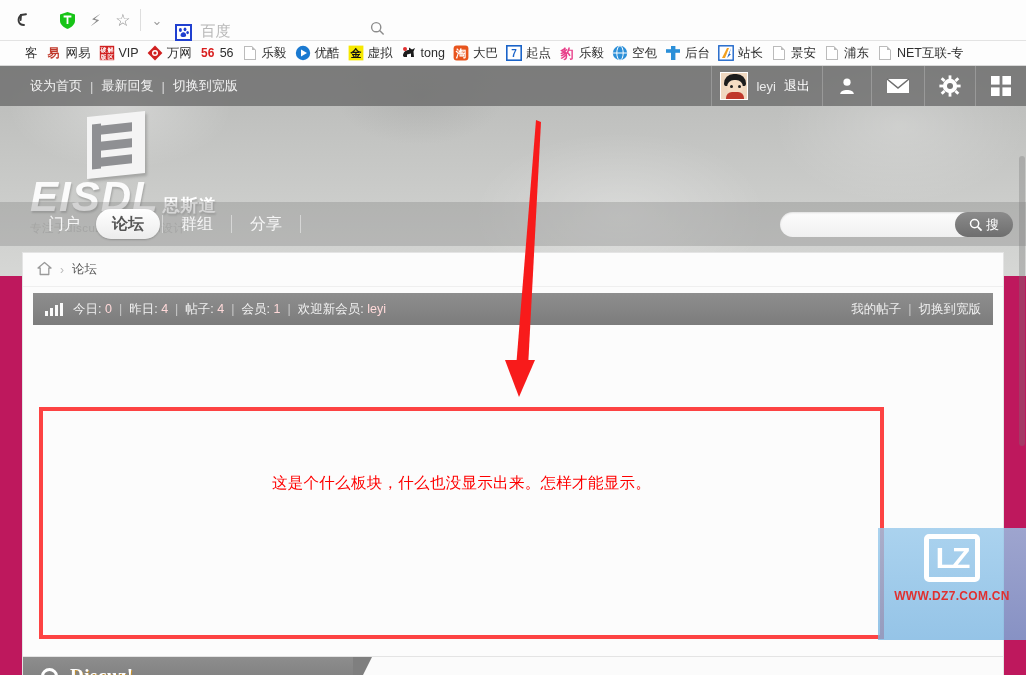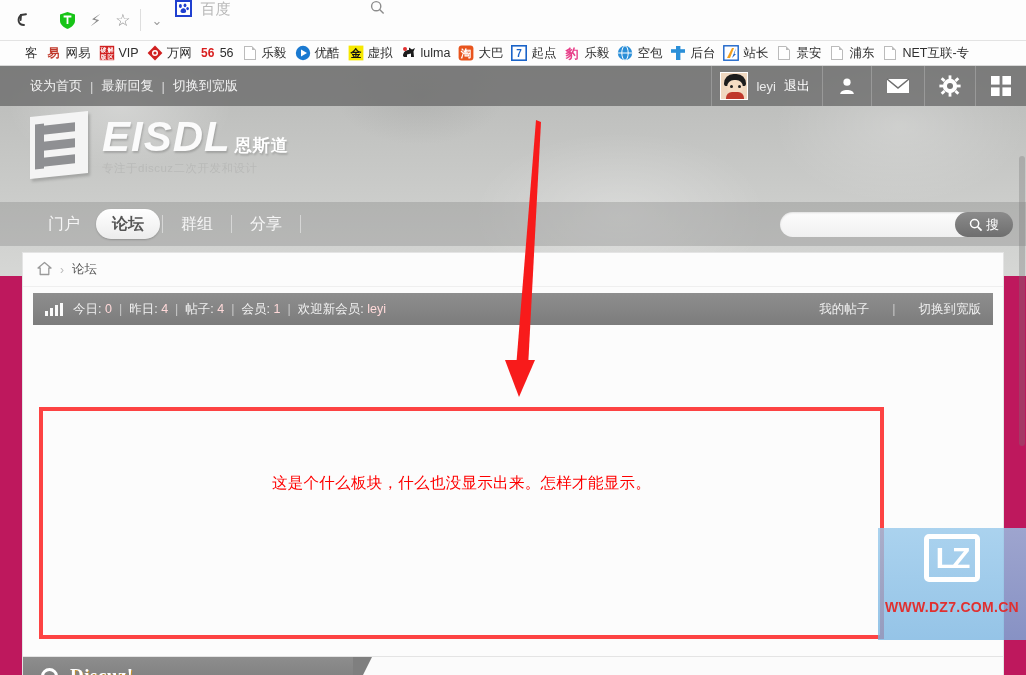--- a/index.html
+++ b/index.html
@@ -30,21 +30,21 @@
   .url-text .host { color: #222; }
   .url-text .path { color: #9b9b9b; }
   .omni-actions { display: flex; align-items: center; height: 41px; }
   .omni-actions > * { margin: 0 7px; }
   .icon-shield-green { width: 17px; height: 19px; }
   .icon-bolt { color: #8a8a8a; font-size: 16px; }
   .icon-star { color: #8e8e8e; font-size: 17px; }
   .omni-div { width: 1px; height: 22px; background: #dedede; margin: 0 3px; }
   .icon-chev { color: #9a9a9a; font-size: 13px; }
   .search-engine {
-    display: flex; align-items: flex-start; height: 41px;
+    display: flex; align-items: flex-end; height: 41px;
     padding-left: 6px; min-width: 226px;
   }
   .baidu-badge {
     width: 17px; height: 17px; border: 2px solid #2040d0; background: #fff;
     display: flex; align-items: center; justify-content: center; margin-right: 8px;
   }
   .baidu-label { font-size: 15px; color: #b7b7b7; }
   .omni-search-right { margin-left: auto; color: #8c8c8c; font-size: 17px; padding-right: 10px; }
 
   
@@ -99,21 +99,21 @@
     position: relative; overflow: hidden; flex: none;
   }
   .avatar .hair { position: absolute; left: 3px; top: 1px; width: 22px; height: 12px; background: #1d1d1d; border-radius: 11px 11px 3px 3px; }
   .avatar .face { position: absolute; left: 6px; top: 7px; width: 16px; height: 14px; background: #f6ddc4; border-radius: 8px; }
   .avatar .eye-l { position: absolute; left: 9px; top: 12px; width: 3px; height: 3px; background: #222; border-radius: 50%; }
   .avatar .eye-r { position: absolute; left: 17px; top: 12px; width: 3px; height: 3px; background: #222; border-radius: 50%; }
   .avatar .body { position: absolute; left: 5px; bottom: 0; width: 18px; height: 7px; background: #c0392b; border-radius: 6px 6px 0 0; }
   .uname { color: #eaeaea; font-size: 13px; }
   .logout { color: #fff; font-size: 13px; text-align: right; }
 
-  .logo-wrap { position: absolute; left: 30px; top: 48px; display: flex; align-items: flex-end; }
+  .logo-wrap { position: absolute; left: 30px; top: 48px; display: flex; align-items: center; flex-direction: column; }
   .logo-mark {
     width: 58px; height: 62px; position: relative; margin-right: 14px;
     transform: skewY(-6deg);
   }
   .logo-mark .sq { position: absolute; inset: 0; background: #f4f4f4; box-shadow: 2px 3px 3px rgba(0,0,0,.18); }
   .logo-mark .b1 { position: absolute; left: 13px; top: 10px; width: 32px; height: 9px; background: #8f9093; }
   .logo-mark .b2 { position: absolute; left: 13px; top: 26px; width: 32px; height: 9px; background: #8f9093; }
   .logo-mark .b3 { position: absolute; left: 13px; top: 42px; width: 32px; height: 9px; background: #8f9093; }
   .logo-mark .spine { position: absolute; left: 5px; top: 8px; width: 9px; height: 45px; background: #8f9093; }
   .logo-text { position: relative; }
@@ -174,21 +174,21 @@
     background: linear-gradient(180deg,#8e8e8e,#7c7c7c);
     display: flex; align-items: center; padding: 0 8px;
     font-size: 12.5px; color: #f0f0f0;
   }
   .statbar .bars { margin: 0 10px 0 4px; display: flex; align-items: flex-end; height: 13px; gap: 2px; }
   .statbar .bars i { width: 3px; background: #fafafa; display: block; }
   .stat-item { white-space: nowrap; }
   .stat-item b { font-weight: normal; }
   .stat-num { color: #ffd9d9; }
   .stat-sep { margin: 0 7px; color: #c8c8c8; }
-  .statbar-right { margin-left: auto; display: flex; align-items: center; padding-right: 4px; gap: 16px; }
+  .statbar-right { margin-left: auto; display: flex; align-items: center; padding-right: 4px; }
 
   .annot-box {
     position: absolute; left: 16px; top: 154px; width: 845px; height: 232px;
     border: 4px solid #fd4343;
   }
   .annot-text {
     position: absolute; left: 0; right: 0; top: 62px;
     text-align: center; color: #fe0000; font-size: 15.5px; letter-spacing: .3px;
   }
 
@@ -229,21 +229,21 @@
     width: 56px; height: 48px; border: 5px solid #ffffff; border-radius: 5px;
     display: flex; align-items: center; justify-content: center;
     font-family: "Liberation Sans", sans-serif; font-weight: bold; font-size: 30px;
     color: #ffffff; letter-spacing: -2px; line-height: 1;
   }
   .wm-cn {
     font-size: 23px; font-weight: bold; color: #ffffff; margin-top: 6px; letter-spacing: 1px;
     text-shadow: 0 0 2px rgba(40,120,190,.9);
   }
   .wm-url {
-    font-size: 14px; font-weight: bold; color: #e03030; margin-top: 17px; letter-spacing: .3px;
+    font-size: 12px; font-weight: bold; color: #e03030; margin-top: 7px; letter-spacing: .3px;
   }
   .scrollbar {
     position: absolute; right: 0; top: 66px; width: 8px; height: 609px; background: rgba(0,0,0,0);
   }
   .scroll-thumb { position: absolute; right: 1px; top: 90px; width: 6px; height: 290px; background: rgba(120,120,120,.35); border-radius: 3px; }
 </style>
 </head>
 <body>
 
 <div id="page">
@@ -356,21 +356,21 @@
         </span>
         <span>虚拟</span>
       </div>
       <div class="bm">
         <span class="fav">
           <svg width="16" height="16" viewBox="0 0 16 16">
             <path d="M2 11 C2 7 5 5 8 5 L8 2.5 L11 4.5 L14 3 L12.5 6.5 L13 12 L10 12 L10 8.5 L6 9.5 L6 12 L3 12 Z" fill="#1c1c1c"></path>
             <circle cx="4" cy="4" r="2" fill="#e03030"></circle>
           </svg>
         </span>
-        <span>lulma</span>
+        <span>tong</span>
       </div>
       <div class="bm">
         <span class="fav">
           <svg width="16" height="16" viewBox="0 0 16 16">
             <rect x="0.6" y="0.6" width="14.8" height="14.8" rx="3" fill="#e8541d"></rect>
             <text x="8" y="12.2" text-anchor="middle" font-size="10.5" font-weight="bold" fill="#fff" font-family="sans-serif">淘</text>
           </svg>
         </span>
         <span>大巴</span>
       </div>

